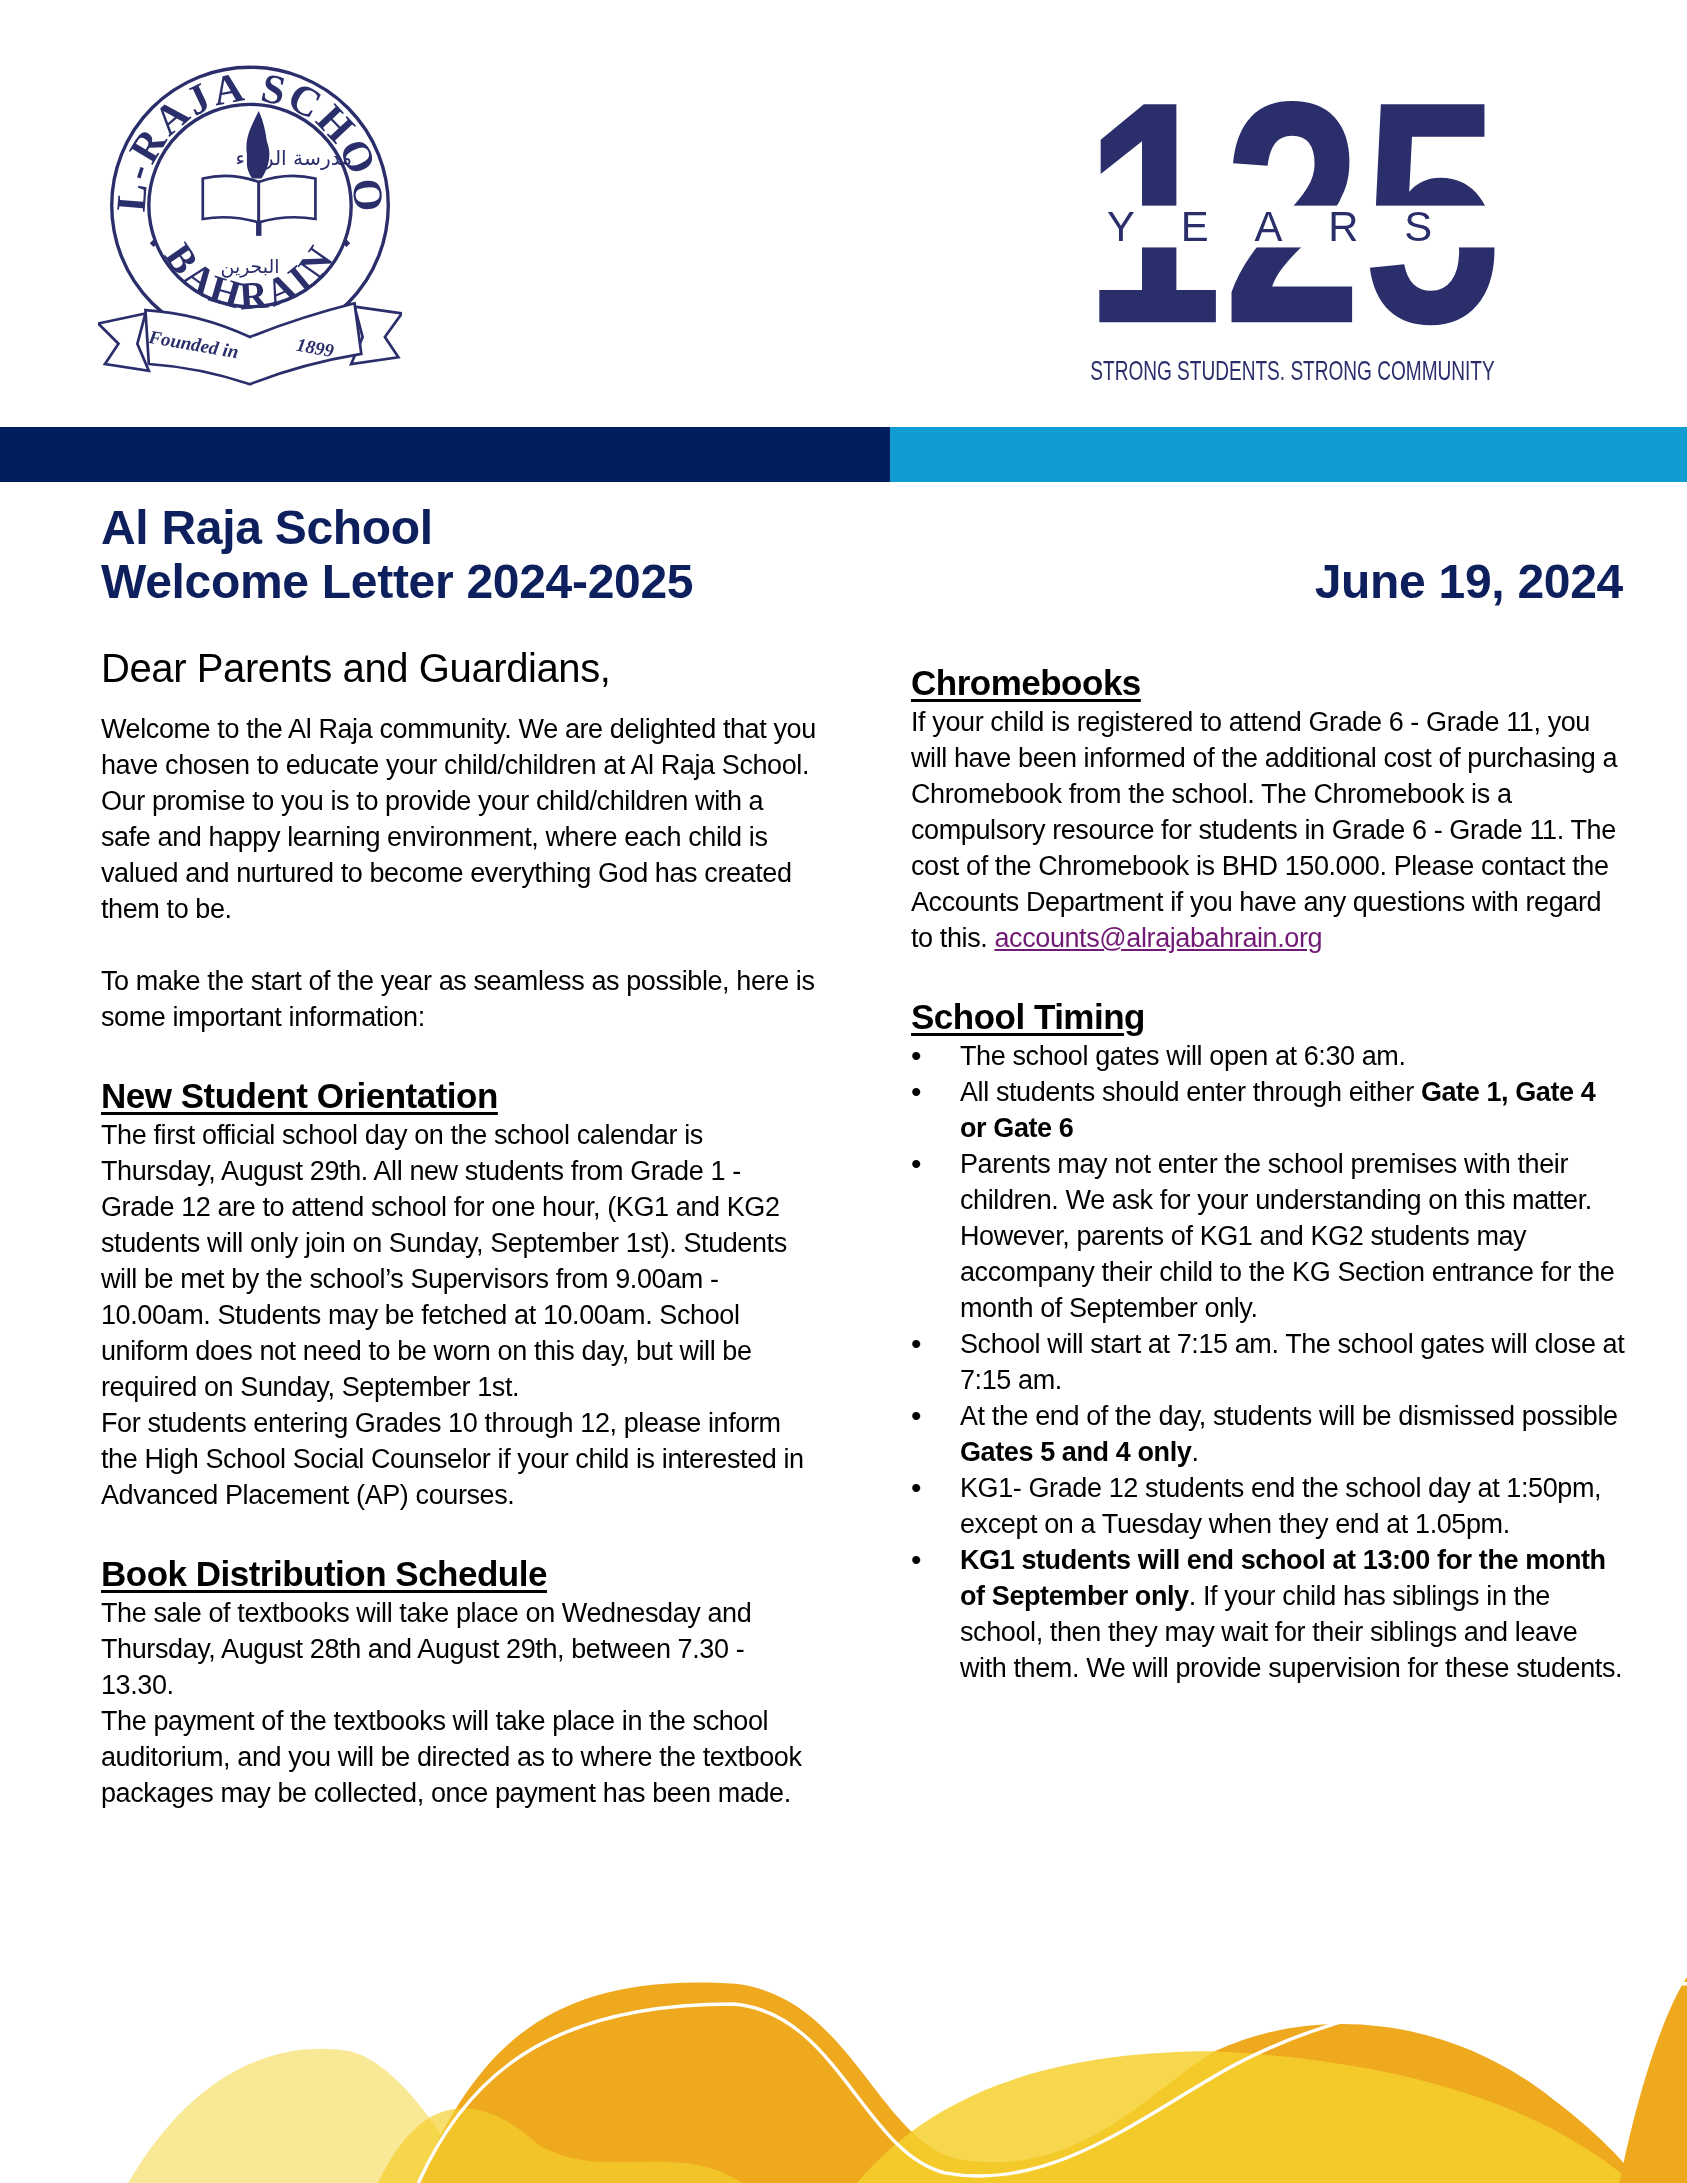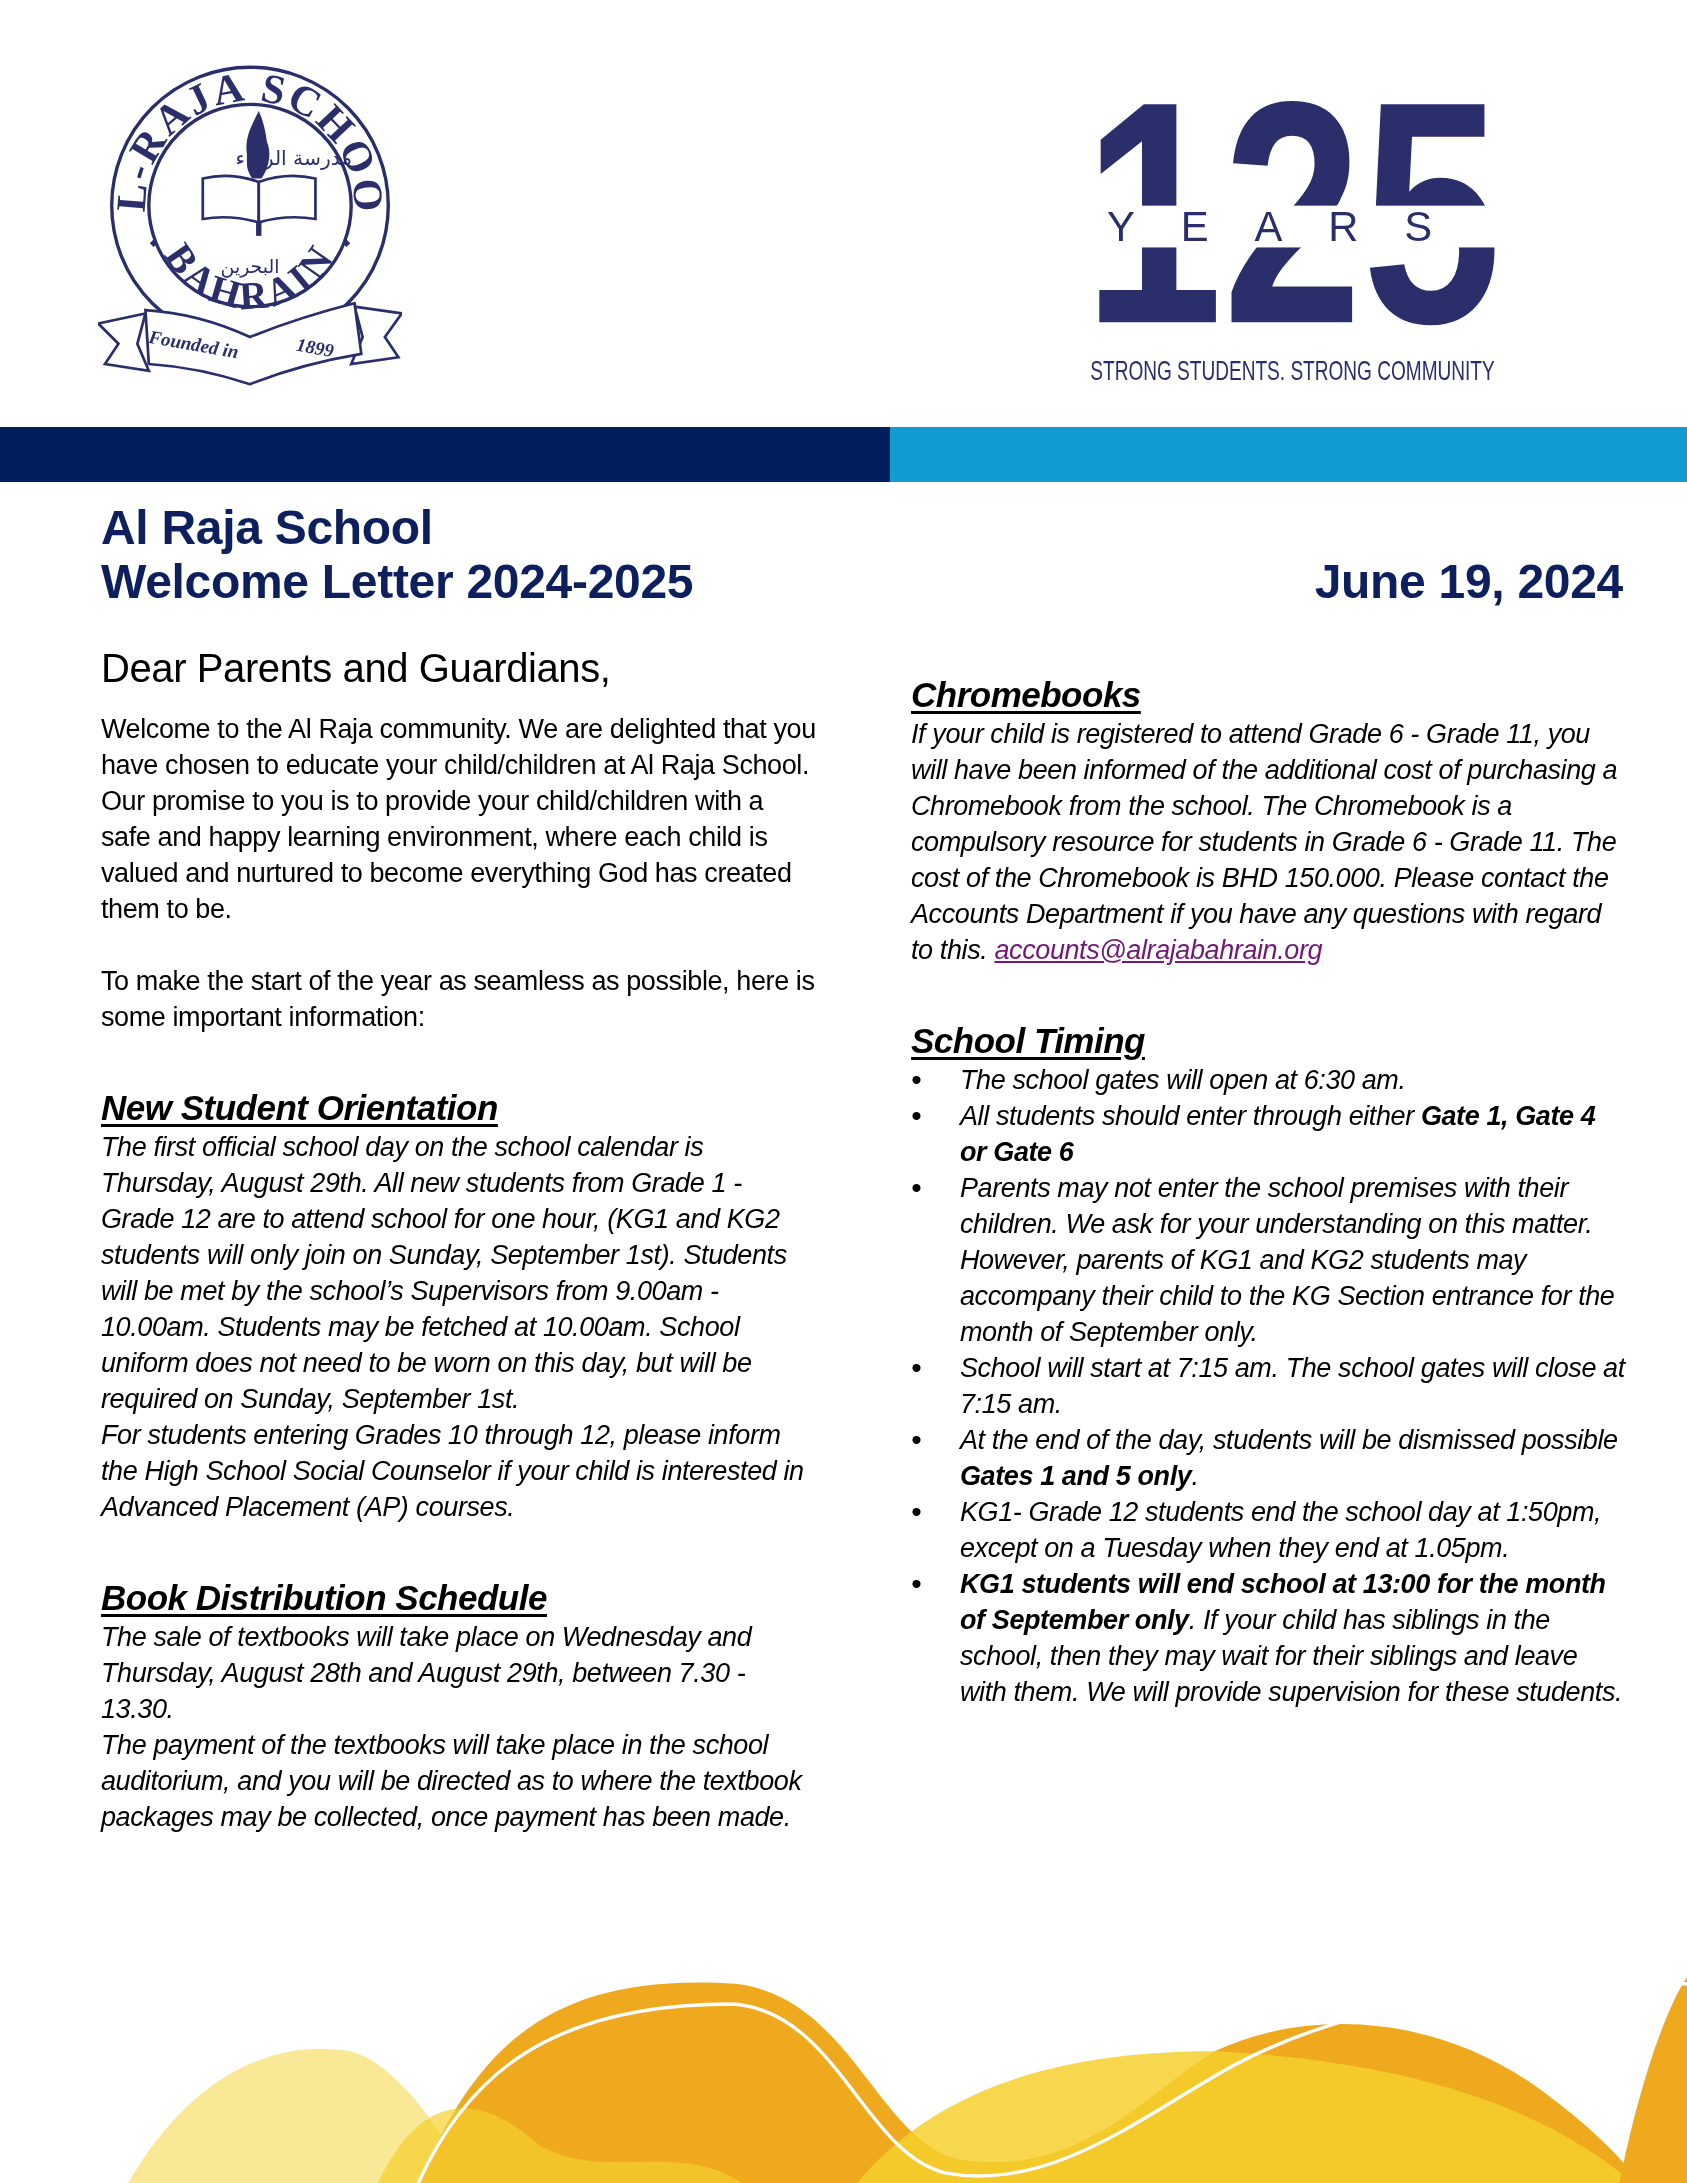--- a/index.html
+++ b/index.html
@@ -31,21 +31,21 @@
   .col { font-size: 27px; line-height: 36px; letter-spacing: -0.4px; }
   #col-left { left: 101px; top: 645px; width: 715px; }
   #col-right { left: 911px; top: 658px; width: 715px; }
 
   .greeting { font-size: 40px; line-height: 47px; margin-bottom: 19px; }
   p { margin: 0; }
   .gap { height: 36px; }
   .sec-title { font-weight: bold; font-size: 35px; line-height: 42px;
                text-decoration: underline; text-decoration-thickness: 3.4px;
                text-underline-offset: 4px; letter-spacing: -0.5px; }
-  .sec { margin-top: 16px; font-style: italic; }
+  .sec { margin-top: 4px; }
   a.email { color: #701a75; text-decoration: underline; }
 
   ul.bullets { list-style: none; margin: 0; padding: 0; }
   ul.bullets li { position: relative; padding-left: 49px; }
   ul.bullets li::before { content: "•"; position: absolute; left: 0; top: 0; font-size: 30px; }
   b { font-weight: bold; }
 
   #footer-wave { left: 0; top: 1977px; width: 1687px; height: 206px; }
 </style>
 </head>
@@ -136,21 +136,21 @@
     </p>
   </section>
   <div class="gap"></div>
   <section class="sec">
     <div class="sec-title">School Timing</div>
     <ul class="bullets">
       <li><span>The school gates will open at 6:30 am.</span></li>
       <li><span>All students should enter through either </span><b>Gate 1, Gate 4 or Gate 6</b><span></span></li>
       <li><span>Parents may not enter the school premises with their children. We ask for your understanding on this matter. However, parents of KG1 and KG2 students may accompany their child to the KG Section entrance for the month of September only.</span></li>
       <li><span>School will start at 7:15 am. The school gates will close at 7:15 am.</span></li>
-      <li><span>At the end of the day, students will be dismissed possible </span><b>Gates 1 and 5 only</b><span>.</span></li>
+      <li><span>At the end of the day, students will be dismissed possible </span><b>Gates 5 and 4 only</b><span>.</span></li>
       <li><span>KG1- Grade 12 students end the school day at 1:50pm, except on a Tuesday when they end at 1.05pm.</span></li>
       <li><span></span><b>KG1 students will end school at 13:00 for the month of September only</b><span>. If your child has siblings in the school, then they may wait for their siblings and leave with them. We will provide supervision for these students.</span></li>
     </ul>
   </section>
 </div>
 
 <svg id="footer-wave" class="abs" viewBox="0 0 2500 305" preserveAspectRatio="none">
   <path d="M 190 305 C 280 150 400 90 520 110 C 620 140 680 300 720 305 Z" fill="#f7e27a" opacity="0.8"></path>
   <path d="M 620 305 C 700 120 800 -10 1090 10 C 1260 30 1300 240 1420 270 C 1600 300 1700 170 1800 110 C 1950 40 2150 60 2300 180 C 2380 240 2420 290 2430 305 Z" fill="#eea91e"></path>
   <path d="M 1270 305 C 1400 150 1600 110 1800 110 C 2000 120 2250 160 2420 305 Z" fill="#f5d02e" opacity="0.85"></path>

